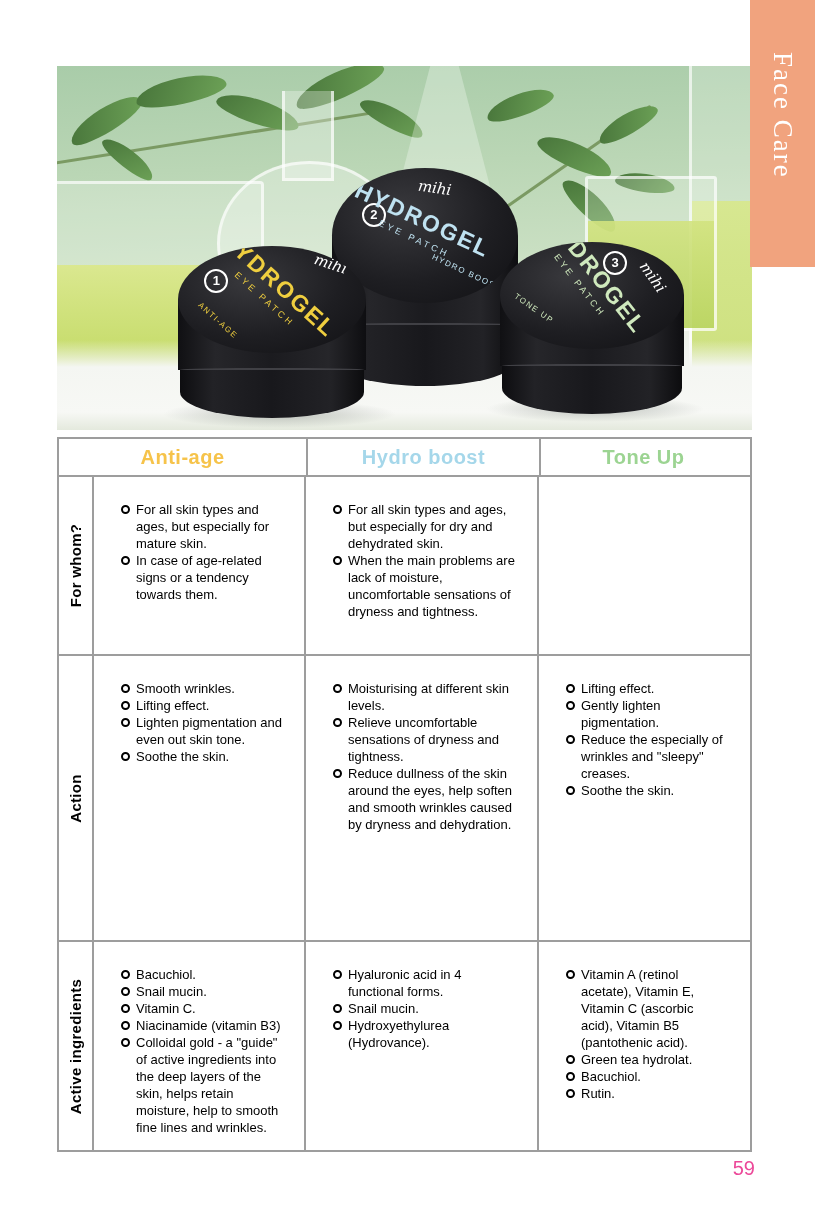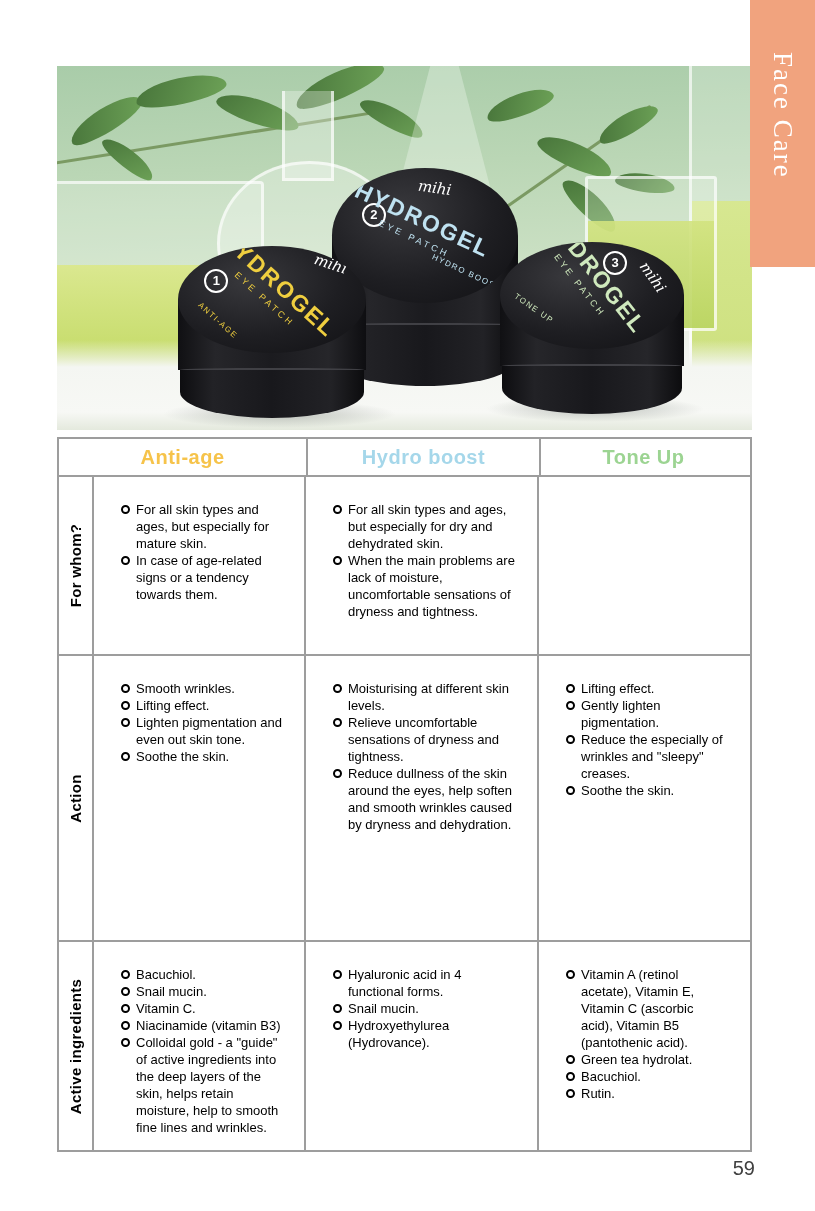--- a/index.html
+++ b/index.html
@@ -67,21 +67,21 @@
   .c-anti{color:#F6C34A;} .c-hydro{color:#A5D7EA;} .c-tone{color:#9CD492;}
   .tbl-row{display:grid;grid-template-columns:33px 212px 233px 207px;border-top:2px solid #9d9d9d;}
   .row-forwhom{height:177px;} .row-action{height:284px;} .row-ingredients{height:208px;}
   .row-label{display:flex;align-items:center;justify-content:center;}
   .row-label span{transform:rotate(-90deg);white-space:nowrap;font-weight:bold;font-size:15px;letter-spacing:.3px;color:#000;}
   .cell{border-left:2px solid #9d9d9d;padding:8px 5px 6px 10px;box-sizing:border-box;overflow:hidden;}
   .cell ul{list-style:none;margin:16px;padding:0;}
   .cell li{display:grid;grid-template-columns:16px 1fr;font-size:13px;line-height:17px;color:#000;}
   .blt{width:5px;height:5px;border:2.5px solid #000;border-radius:50%;margin-top:3.5px;margin-left:1px;}
 
-  .page-number{position:absolute;right:60px;top:1157px;font-size:20px;color:#404040;}
+  .page-number{position:absolute;right:60px;top:1157px;font-size:20px;color:#ec4899;}
 </style>
 </head>
 <body>
 
 <div class="page">
 
   <div class="photo">
 
     <div class="stem" style="left:-10px;top:70px;width:340px;transform:rotate(-9deg);"></div>
     <div class="leaf" style="left:8px;top:42px;width:82px;height:24px;transform:rotate(-32deg);"></div>

